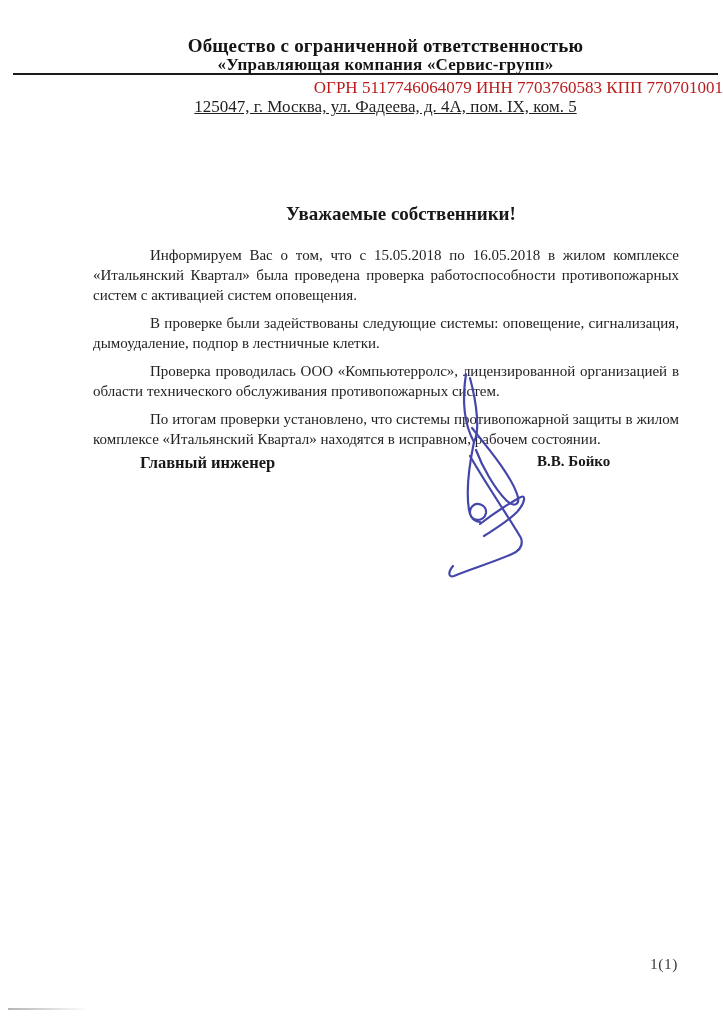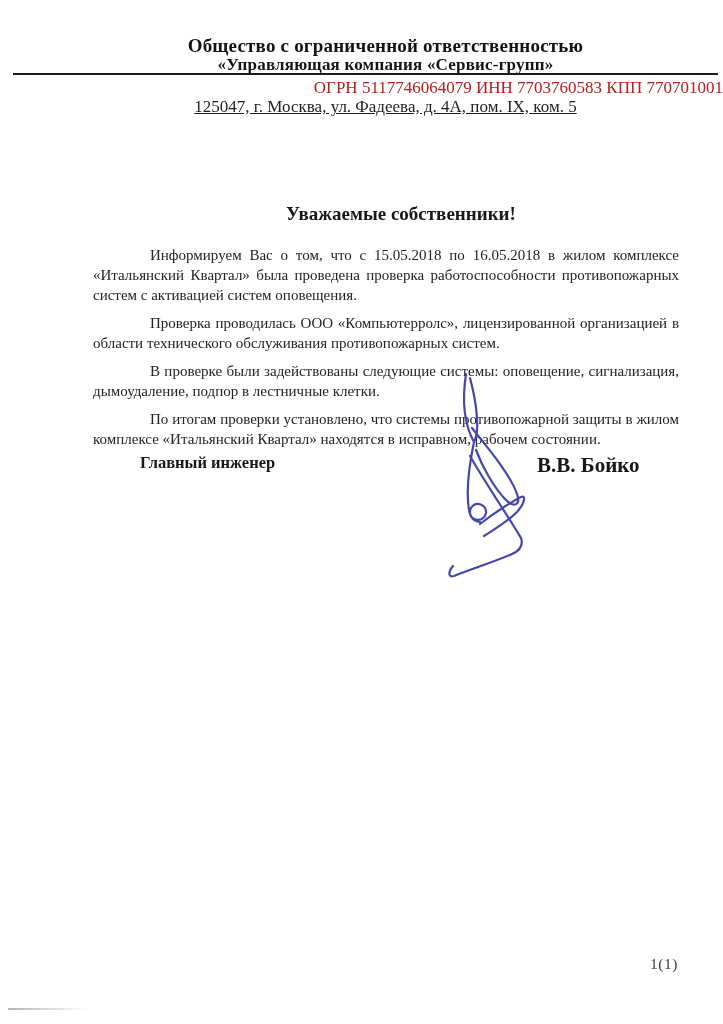--- a/index.html
+++ b/index.html
@@ -23,21 +23,21 @@
   .salutation { left: 85px; width: 632px; top: 203px; font-size: 19px; color: #18181a; }
 
   .letter-body { left: 85px; width: 602px; top: 237px; }
   .letter-body p {
     margin: 8px; text-indent: 57px;
     font-size: 15px; line-height: 20px;
     text-align: justify;
   }
 
   .sign-title { left: 140px; top: 453px; font-size: 16.5px; color: #18181a; }
-  .sign-name  { left: 537px; top: 453px; font-size: 21px; color: #18181a; text-align: right; }
+  .sign-name  { left: 537px; top: 453px; font-size: 15px; color: #18181a; text-align: right; }
 
   .signature-svg { left: 424px; top: 366px; }
 
   .page-number { left: 650px; top: 955px; font-size: 15.5px; color: #3a3a3e; letter-spacing: .5px; }
 
   .scan-artifact {
     left: 8px; top: 1008px; width: 80px; height: 2px;
     background: linear-gradient(to right, #b4b4b8, rgba(255,255,255,0));
   }
 </style>
@@ -47,22 +47,22 @@
 <div class="abs center b org-line1">Общество с ограниченной ответственностью</div>
 <div class="abs center b org-line2">«Управляющая компания «Сервис-групп»</div>
 <div class="abs rule"></div>
 <div class="abs center reg-line">ОГРН 5117746064079 ИНН 7703760583 КПП 770701001</div>
 <div class="abs center addr-line">125047, г. Москва, ул. Фадеева, д. 4А, пом. IX, ком. 5</div>
 
 <div class="abs center b salutation">Уважаемые собственники!</div>
 
 <div class="abs letter-body">
   <p>Информируем Вас о том, что с 15.05.2018 по 16.05.2018 в жилом комплексе «Итальянский Квартал» была проведена проверка работоспособности противопожарных систем с активацией систем оповещения.</p>
+  <p>В проверке были задействованы следующие системы: оповещение, сигнализация, дымоудаление, подпор в лестничные клетки.</p>
   <p>Проверка проводилась ООО «Компьютерролс», лицензированной организацией в области технического обслуживания противопожарных систем.</p>
-  <p>В проверке были задействованы следующие системы: оповещение, сигнализация, дымоудаление, подпор в лестничные клетки.</p>
   <p>По итогам проверки установлено, что системы противопожарной защиты в жилом комплексе «Итальянский Квартал» находятся в исправном, рабочем состоянии.</p>
 </div>
 
 <div class="abs b sign-title">Главный инженер</div>
 <div class="abs b sign-name">В.В. Бойко</div>
 
 <svg class="abs signature-svg" width="132" height="222" viewBox="0 0 132 222" fill="none">
   <g stroke="#3b3ea6" stroke-width="2.2" stroke-linecap="round" stroke-linejoin="round" fill="none" opacity="0.95">
     <path d="M 42,8 C 38,34 40,58 50,76 C 56,66 53,38 46,12" stroke="#3b3ea6"></path>
     <path d="M 50,76 C 45,100 42,126 45,144 C 46,156 60,157 62,147 C 63,139 52,134 47,142 C 44,148 48,155 56,156" stroke="#3b3ea6"></path>

